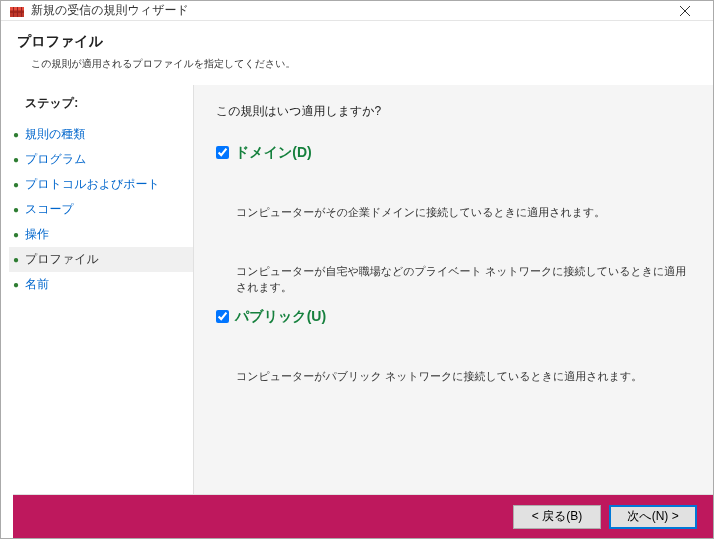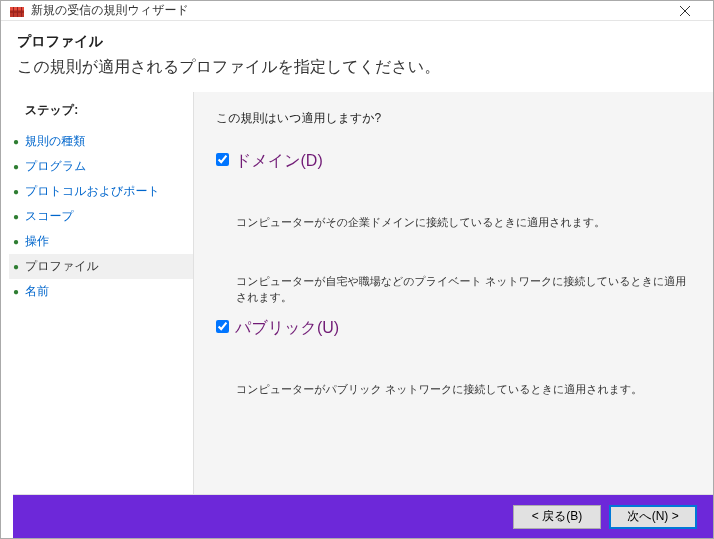--- a/index.html
+++ b/index.html
@@ -5,40 +5,40 @@
     * { margin: 0; padding: 0; box-sizing: border-box; font-family: "Yu Gothic UI", "Meiryo", sans-serif; }
     body { background: #fff; width: 714px; height: 539px; border: 1px solid #aaa; position: relative; }
     
     .titlebar { height: 20px; display: flex; align-items: center; padding: 0 8px; border-bottom: 1px solid #e5e5e5; }
     .titlebar-icon { width: 16px; height: 16px; margin-right: 6px; }
     .titlebar-text { font-size: 12px; color: #333; flex: 1; }
     .close-btn { width: 40px; height: 28px; display: flex; align-items: center; justify-content: center; font-size: 14px; color: #333; cursor: pointer; }
     
     .header { padding: 12px 16px 14px; }
     .header-title { font-size: 14px; font-weight: bold; color: #222; margin-bottom: 6px; }
-    .header-subtitle { font-size: 16px; color: #333; }
+    .header-subtitle { font-size: 10px; color: #333; margin-left: 14px; }
     
     .body { display: flex; height: 410px; }
     
     .sidebar { width: 192px; background: #fff; padding: 10px 0 10px 8px; }
     .sidebar-heading { font-size: 12px; font-weight: bold; color: #222; margin-bottom: 10px; margin-left: 16px; }
     .step-item { display: flex; align-items: center; padding: 4px 4px; font-size: 12px; cursor: pointer; }
     .step-item.active { background: #f0f0f0; }
     .step-bullet { color: #2e7d32; font-size: 10px; margin-right: 6px; }
     .step-label { color: #0066cc; }
     .step-item.active .step-label { color: #333; }
     
     .main { flex: 1; background: #f5f5f5; padding: 18px 22px; border-left: 1px solid #e0e0e0; }
     .main-question { font-size: 12px; color: #222; margin-bottom: 24px; }
     .checkbox-row { display: flex; align-items: flex-start; margin-bottom: 4px; }
     .checkbox-row input[type=checkbox] { margin-top: 2px; margin-right: 6px; }
-    .checkbox-label { font-size: 16px; font-weight: normal; color: #701a75; }
+    .checkbox-label { font-size: 14px; font-weight: bold; color: #15803d; }
     .checkbox-desc { font-size: 11px; color: #333; margin-left: 20px; margin-bottom: 12px; line-height: 1.5; margin-top: 42px; }
     
-    .footer { position: absolute; bottom: 0; left: 12px; right: 0; height: 44px; background: #6d28d9; display: flex; justify-content: flex-end; align-items: center; padding-right: 16px; gap: 8px; border-top: 1px solid #e0e0e0; }
+    .footer { position: absolute; bottom: 0; left: 12px; right: 0; height: 44px; background: #be185d; display: flex; justify-content: flex-end; align-items: center; padding-right: 16px; gap: 8px; border-top: 1px solid #e0e0e0; }
     .btn { min-width: 88px; height: 24px; font-size: 12px; border: 1px solid #adadad; background: #e1e1e1; cursor: pointer; padding: 0 10px; }
     .btn.primary { border: 2px solid #0078d7; background: #e1e1e1; }
   </style>
 </head>
 <body>
 
 <div class="titlebar">
   <span class="titlebar-icon">
     <svg viewBox="0 0 16 16">
         <rect x="1" y="4" width="14" height="10" fill="#c0392b"></rect>

